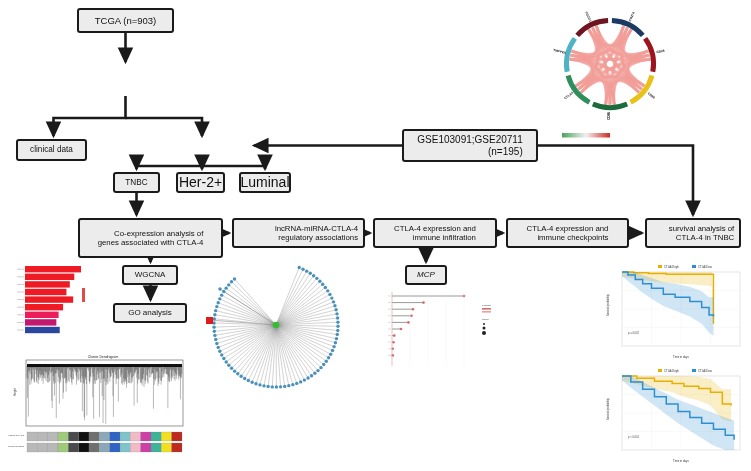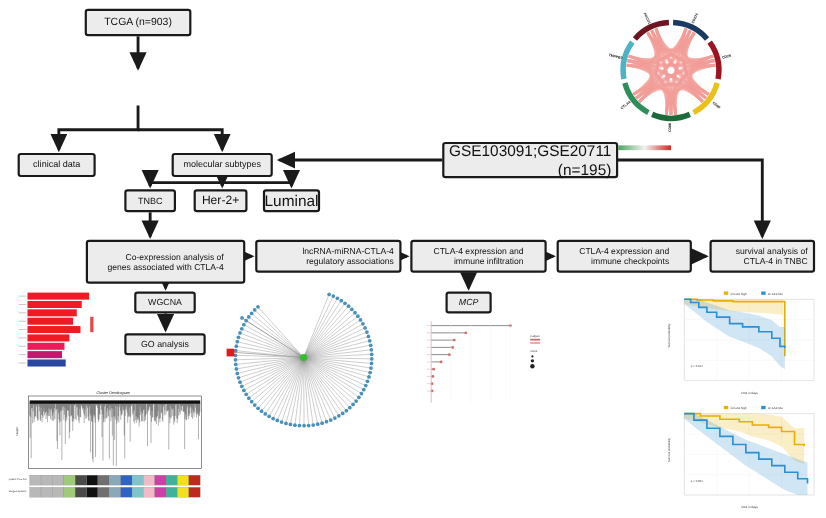--- a/index.html
+++ b/index.html
@@ -44,33 +44,30 @@
       <path d="M538,145.5 L693,145.5 L693,215"></path>
     </g>
   </svg>
 
   <div class="node" style="left:77px;top:8px;width:97px;height:25px;font-size:9.5px;">
     <span>TCGA (n=903)</span>
   </div>
   <div class="node" style="left:16px;top:139px;width:71px;height:22px;font-size:8.2px;">
     <span>clinical data</span>
   </div>
-  <div class="node" style="left:156px;top:139px;width:92px;height:22px;font-size:8.2px;">
-    <span>molecular subtypes</span>
-  </div>
   <div class="node" style="left:113px;top:172px;width:47px;height:21px;font-size:8.2px;">
     <span>TNBC</span>
   </div>
-  <div class="node" style="left:176px;top:172px;width:49px;height:21px;font-size:11px;">
+  <div class="node" style="left:176px;top:172px;width:49px;height:21px;font-size:14px;">
     <span>Her-2+</span>
   </div>
   <div class="node" style="left:239px;top:172px;width:52px;height:21px;font-size:14px;">
     <span>Luminal</span>
   </div>
-  <div class="node" style="left:402px;top:129px;width:160px;height:33px;font-size:14px;">
+  <div class="node" style="left:402px;top:129px;width:136px;height:33px;font-size:10px;">
     <span>GSE103091;GSE20711
 (n=195)</span>
   </div>
   <div class="node" style="left:78px;top:218px;width:145px;height:40px;font-size:7.8px;">
     <span>Co-expression  analysis of
 genes associated with CTLA-4</span>
   </div>
   <div class="node" style="left:232px;top:218px;width:133px;height:30px;font-size:7.8px;padding-left:36px;">
     <span>lncRNA-miRNA-CTLA-4
 regulatory associations</span>

